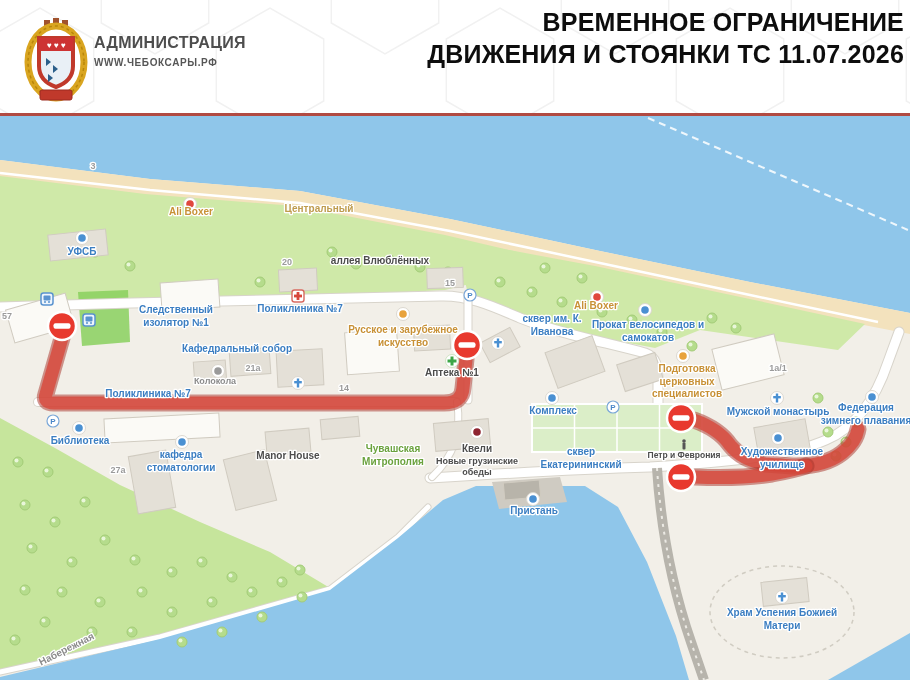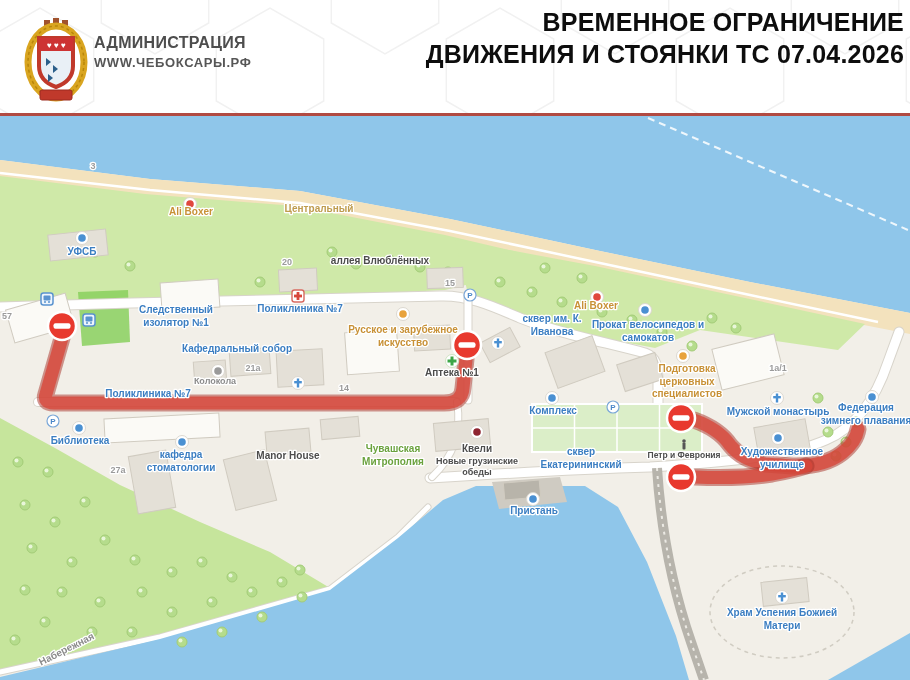--- a/index.html
+++ b/index.html
@@ -4,21 +4,21 @@
 <style>
   html,body{margin:0;padding:0;background:#fff;}
   #stage{position:relative;width:910px;height:680px;overflow:hidden;font-family:"Liberation Sans",sans-serif;background:#f2efe8;}
   #map-svg{position:absolute;left:0;top:0;}
   #header{position:absolute;left:0;top:0;width:910px;height:113px;background:#ffffff;}
   #hexes{position:absolute;left:0;top:0;width:910px;height:113px;}
   #sep{position:absolute;left:0;top:113px;width:910px;height:3px;background:#b14a42;}
   #emblem{position:absolute;left:24px;top:16px;}
   #org{position:absolute;left:94px;top:32px;color:#4d4d4d;font-weight:bold;}
   #org .l{font-size:16px;line-height:21px;letter-spacing:.3px;}
-  #org .w{font-size:13px;line-height:20px;letter-spacing:.6px;color:#565656;}
+  #org .w{font-size:10px;line-height:20px;letter-spacing:.6px;color:#565656;}
   #title{position:absolute;right:6px;top:6px;text-align:right;color:#0d0d0d;font-weight:bold;font-size:25px;line-height:32px;letter-spacing:.2px;margin-left:16px;}
   .mlab{paint-order:stroke;stroke:#ffffff;stroke-width:2.6px;stroke-linejoin:round;font-weight:bold;}
 </style>
 </head>
 <body>
 
 <div id="stage">
   <svg id="map-svg" width="910" height="680" viewBox="0 0 910 680">
       <rect x="0" y="115" width="910" height="565" fill="#f2efe8"></rect>
       <path d="M0,115 L910,115 L910,313 L750,282 L600,251 L450,219 L300,191 L150,179 L0,160 Z" fill="#8fc6ea"></path>
@@ -476,17 +476,17 @@
       <path d="M29,49 l5,4 l-5,4 z" fill="#2c5f8a"></path>
       <path d="M24,58 l5,4 l-5,4 z" fill="#2c5f8a"></path>
       <rect x="16" y="74" width="32" height="10" rx="2" fill="#c0392b" stroke="#9c2b20"></rect>
     </svg>
     <div id="org">
       <div class="l">АДМИНИСТРАЦИЯ</div>
       <div class="w">WWW.ЧЕБОКСАРЫ.РФ</div>
     </div>
     <div id="title">
       <div>ВРЕМЕННОЕ ОГРАНИЧЕНИЕ</div>
-      <div>ДВИЖЕНИЯ И СТОЯНКИ ТС 07.04.2026</div>
+      <div>ДВИЖЕНИЯ И СТОЯНКИ ТС 11.07.2026</div>
     </div>
   </div>
   <div id="sep"></div>
 </div>
 
 </body></html>

